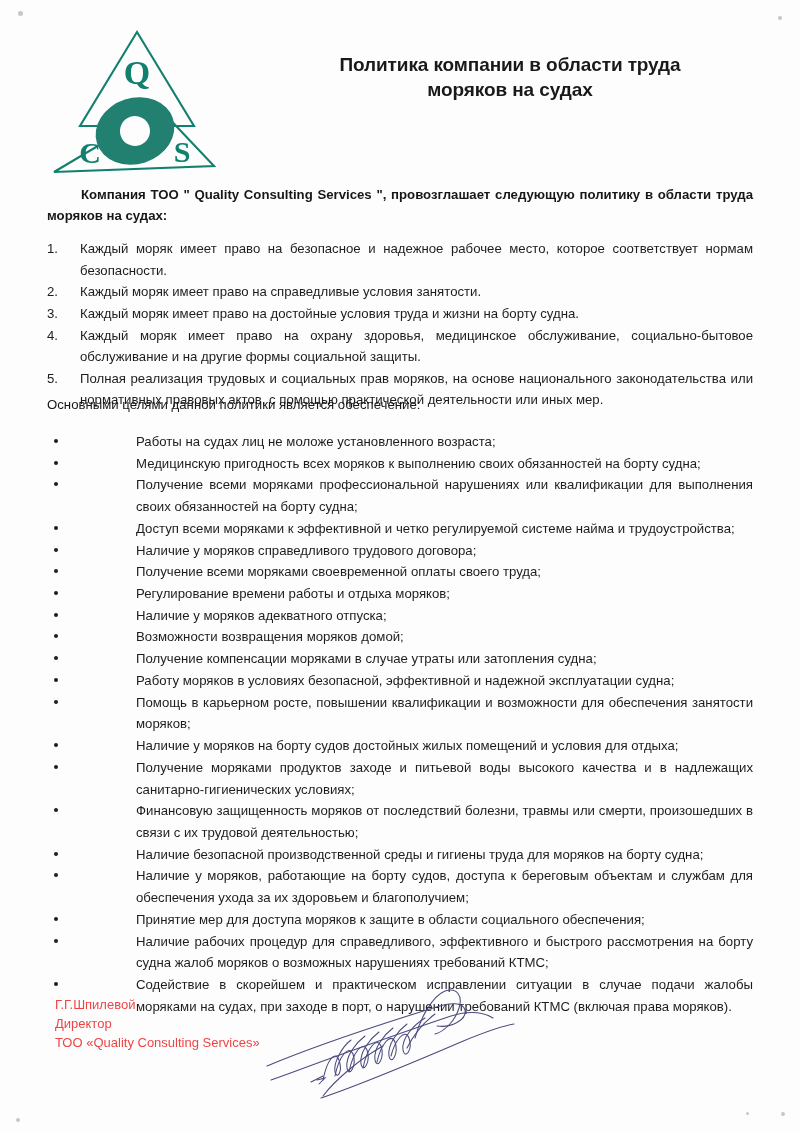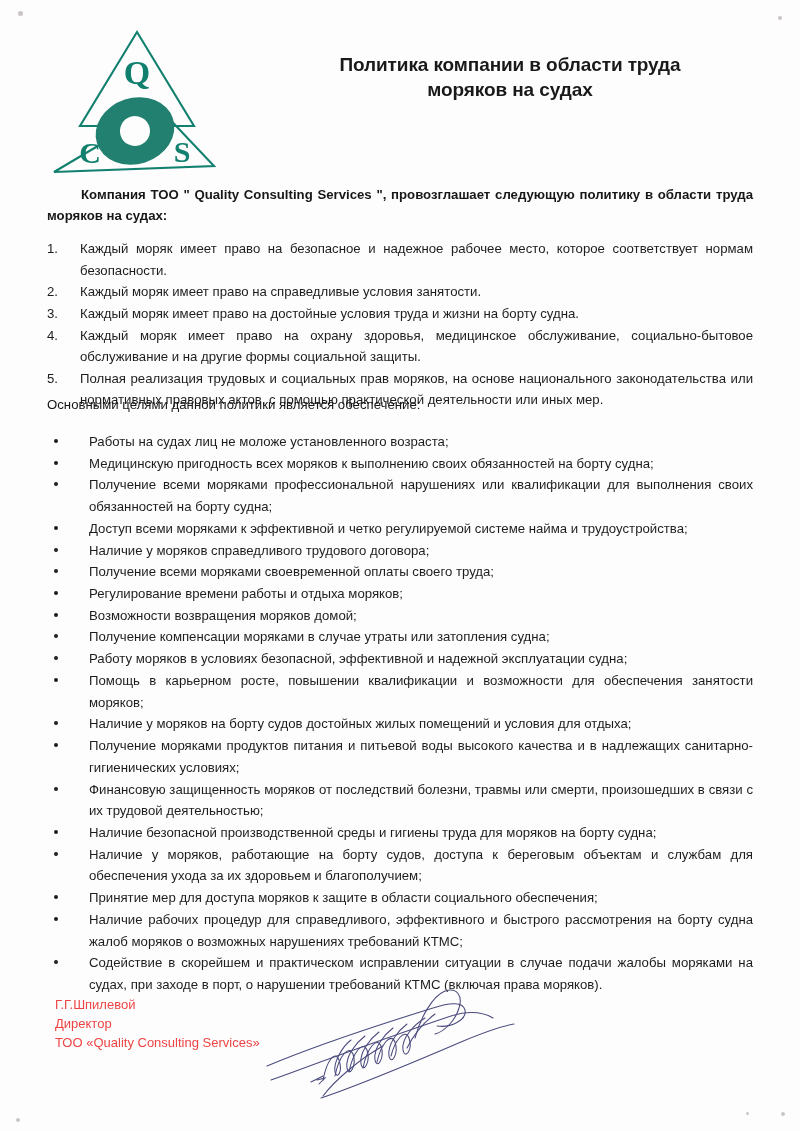--- a/index.html
+++ b/index.html
@@ -123,20 +123,21 @@
     height: 4px;
     border-radius: 50%;
     background: #1d1d1d;
     vertical-align: 3px;
     margin-left: 7px;
   }
   .bul-text {
     flex: 1 1 auto;
     text-align: justify;
     text-justify: inter-word;
+    margin-left: 47px;
   }
 
   
   .signature-block {
     position: absolute;
     left: 55px;
     top: 995px;
     width: 420px;
     font-size: 13px;
     line-height: 1.48;
@@ -243,41 +244,45 @@
       <div class="bul-item">
         <div class="bul-marker"><span></span></div>
         <div class="bul-text">Получение всеми моряками своевременной оплаты своего труда;</div>
       </div>
       <div class="bul-item">
         <div class="bul-marker"><span></span></div>
         <div class="bul-text">Регулирование времени работы и отдыха моряков;</div>
       </div>
       <div class="bul-item">
         <div class="bul-marker"><span></span></div>
+        <div class="bul-text">Наличие у моряков адекватного отпуска;</div>
+      </div>
+      <div class="bul-item">
+        <div class="bul-marker"><span></span></div>
         <div class="bul-text">Возможности возвращения моряков домой;</div>
       </div>
       <div class="bul-item">
         <div class="bul-marker"><span></span></div>
         <div class="bul-text">Получение компенсации моряками в случае утраты или затопления судна;</div>
       </div>
       <div class="bul-item">
         <div class="bul-marker"><span></span></div>
         <div class="bul-text">Работу моряков в условиях безопасной, эффективной и надежной эксплуатации судна;</div>
       </div>
       <div class="bul-item">
         <div class="bul-marker"><span></span></div>
         <div class="bul-text">Помощь в карьерном росте, повышении квалификации и возможности для обеспечения занятости моряков;</div>
       </div>
       <div class="bul-item">
         <div class="bul-marker"><span></span></div>
         <div class="bul-text">Наличие у моряков на борту судов достойных жилых помещений и условия для отдыха;</div>
       </div>
       <div class="bul-item">
         <div class="bul-marker"><span></span></div>
-        <div class="bul-text">Получение моряками продуктов питания и питьевой воды высокого качества и в надлежащих санитарно-гигиенических условиях;</div>
+        <div class="bul-text">Получение моряками продуктов заходе и питьевой воды высокого качества и в надлежащих санитарно-гигиенических условиях;</div>
       </div>
       <div class="bul-item">
         <div class="bul-marker"><span></span></div>
         <div class="bul-text">Финансовую защищенность моряков от последствий болезни, травмы или смерти, произошедших в связи с их трудовой деятельностью;</div>
       </div>
       <div class="bul-item">
         <div class="bul-marker"><span></span></div>
         <div class="bul-text">Наличие безопасной производственной среды и гигиены труда для моряков на борту судна;</div>
       </div>
       <div class="bul-item">

